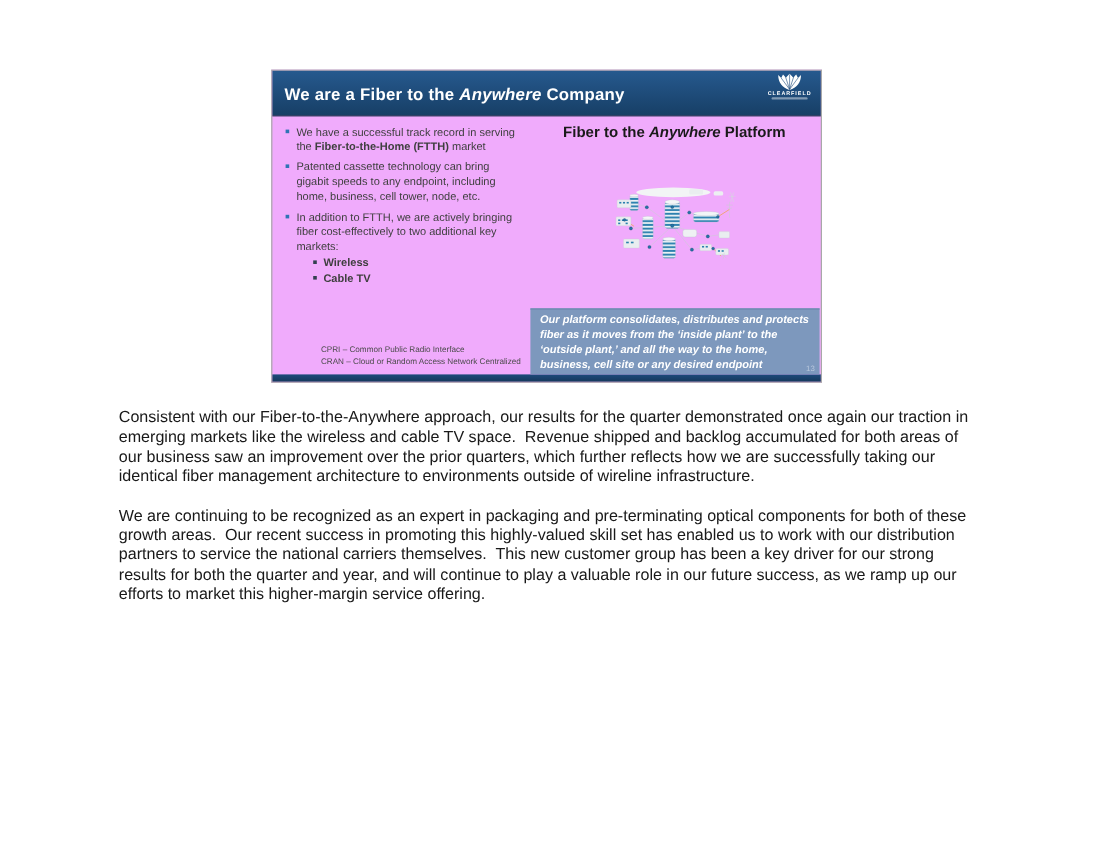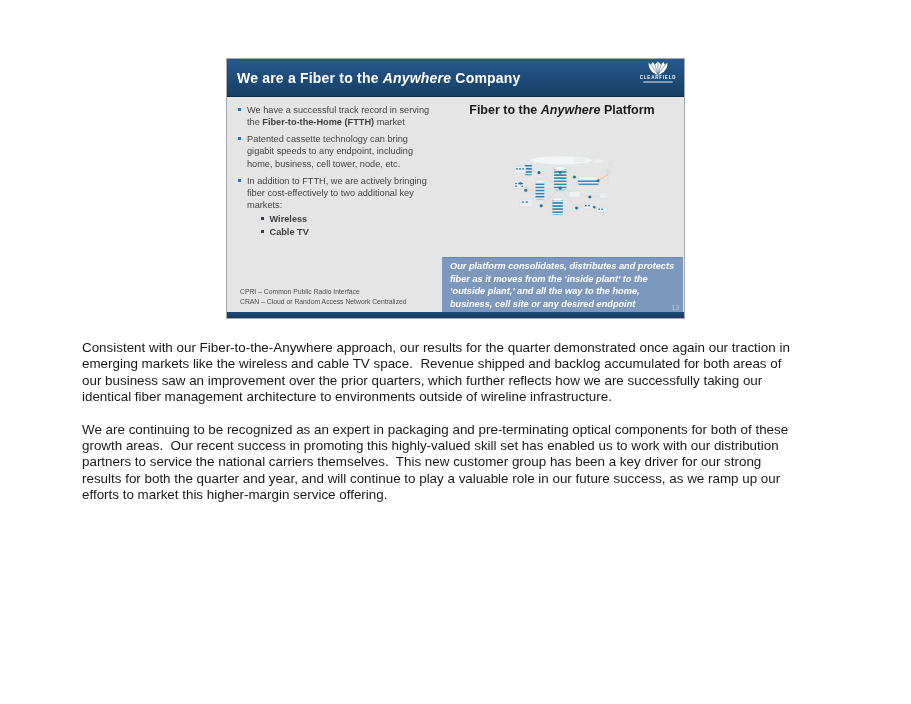--- a/index.html
+++ b/index.html
@@ -5,21 +5,21 @@
   html,body{margin:0;padding:0;}
   body{
     width:911px;height:704px;background:#ffffff;overflow:hidden;
     font-family:"Liberation Sans", sans-serif;
   }
   .page{position:relative;width:911px;height:704px;background:#fff;}
 
   
   .slide{
     position:absolute;left:226px;top:58px;width:459px;height:261px;
-    border:1px solid #a8a8a8;box-sizing:border-box;background:#e5e5e5;
+    border:1px solid #a8a8a8;box-sizing:border-box;background:#f0abfc;
     display:flex;flex-direction:column;
   }
   .slide-header{
     height:37px;flex:0 0 37px;
     background:linear-gradient(#26598e,#173f66);
     display:flex;align-items:center;position:relative;
     border-bottom:1px solid #0f2c49;
   }
   .slide-title{
     color:#ffffff;font-size:14px;font-weight:bold;padding-left:10px;
@@ -33,21 +33,21 @@
     color:#fff;font-size:4.5px;font-weight:bold;letter-spacing:.8px;line-height:5px;
   }
   .logo-bar{height:2px;width:30px;margin:1px auto 0;background:rgba(255,255,255,.45);border-radius:1px;}
 
   .slide-body{flex:1 1 auto;display:flex;min-height:0;}
   .slide-strip{flex:0 0 6px;background:linear-gradient(#1d4b7c,#16395c);}
 
   
   .col-left{
     flex:0 0 213px;display:flex;flex-direction:column;
-    padding:7px 6px 5px 9px;box-sizing:border-box;color:#3f3f3f;
+    padding:7px 6px 5px 9px;box-sizing:border-box;color:#3f3f3f;align-items:flex-end;
   }
   .bullets{list-style:none;margin:0;padding:0;font-size:9.2px;line-height:1.32;}
   .bullets>li{display:flex;margin-bottom:5px;}
   .b-marker{
     flex:0 0 auto;width:3px;height:3px;background:#2e74b5;margin:4px 6px 0 2px;
   }
   .sub-bullets{list-style:none;margin:2px 0 0 0;padding:0;}
   .sub-bullets li{display:flex;font-weight:bold;margin-top:1px;}
   .sb-marker{flex:0 0 auto;width:2.5px;height:2.5px;background:#333f50;margin:4px 6px 0 14px;}
   .footnote{margin-top:auto;font-size:6.8px;line-height:1.45;color:#4a4a4a;padding-left:4px;}
@@ -68,21 +68,21 @@
   .caption-text{
     color:#ffffff;font-size:9.2px;font-weight:bold;font-style:italic;
     line-height:1.35;padding:2px 8px;
   }
   .page-number{
     position:absolute;right:4px;bottom:1px;font-size:6.5px;color:#b9c8dd;
   }
 
   
   .body-text{
-    position:absolute;left:82px;top:340px;width:714px;
+    position:absolute;left:99px;top:340px;width:714px;
     font-size:13.4px;line-height:16.4px;color:#191919;
   }
   .body-text p{margin:0 0 16px 0;white-space:pre-wrap;}
 </style>
 </head>
 <body>
 
 <div class="page">
 
   <div class="slide">

